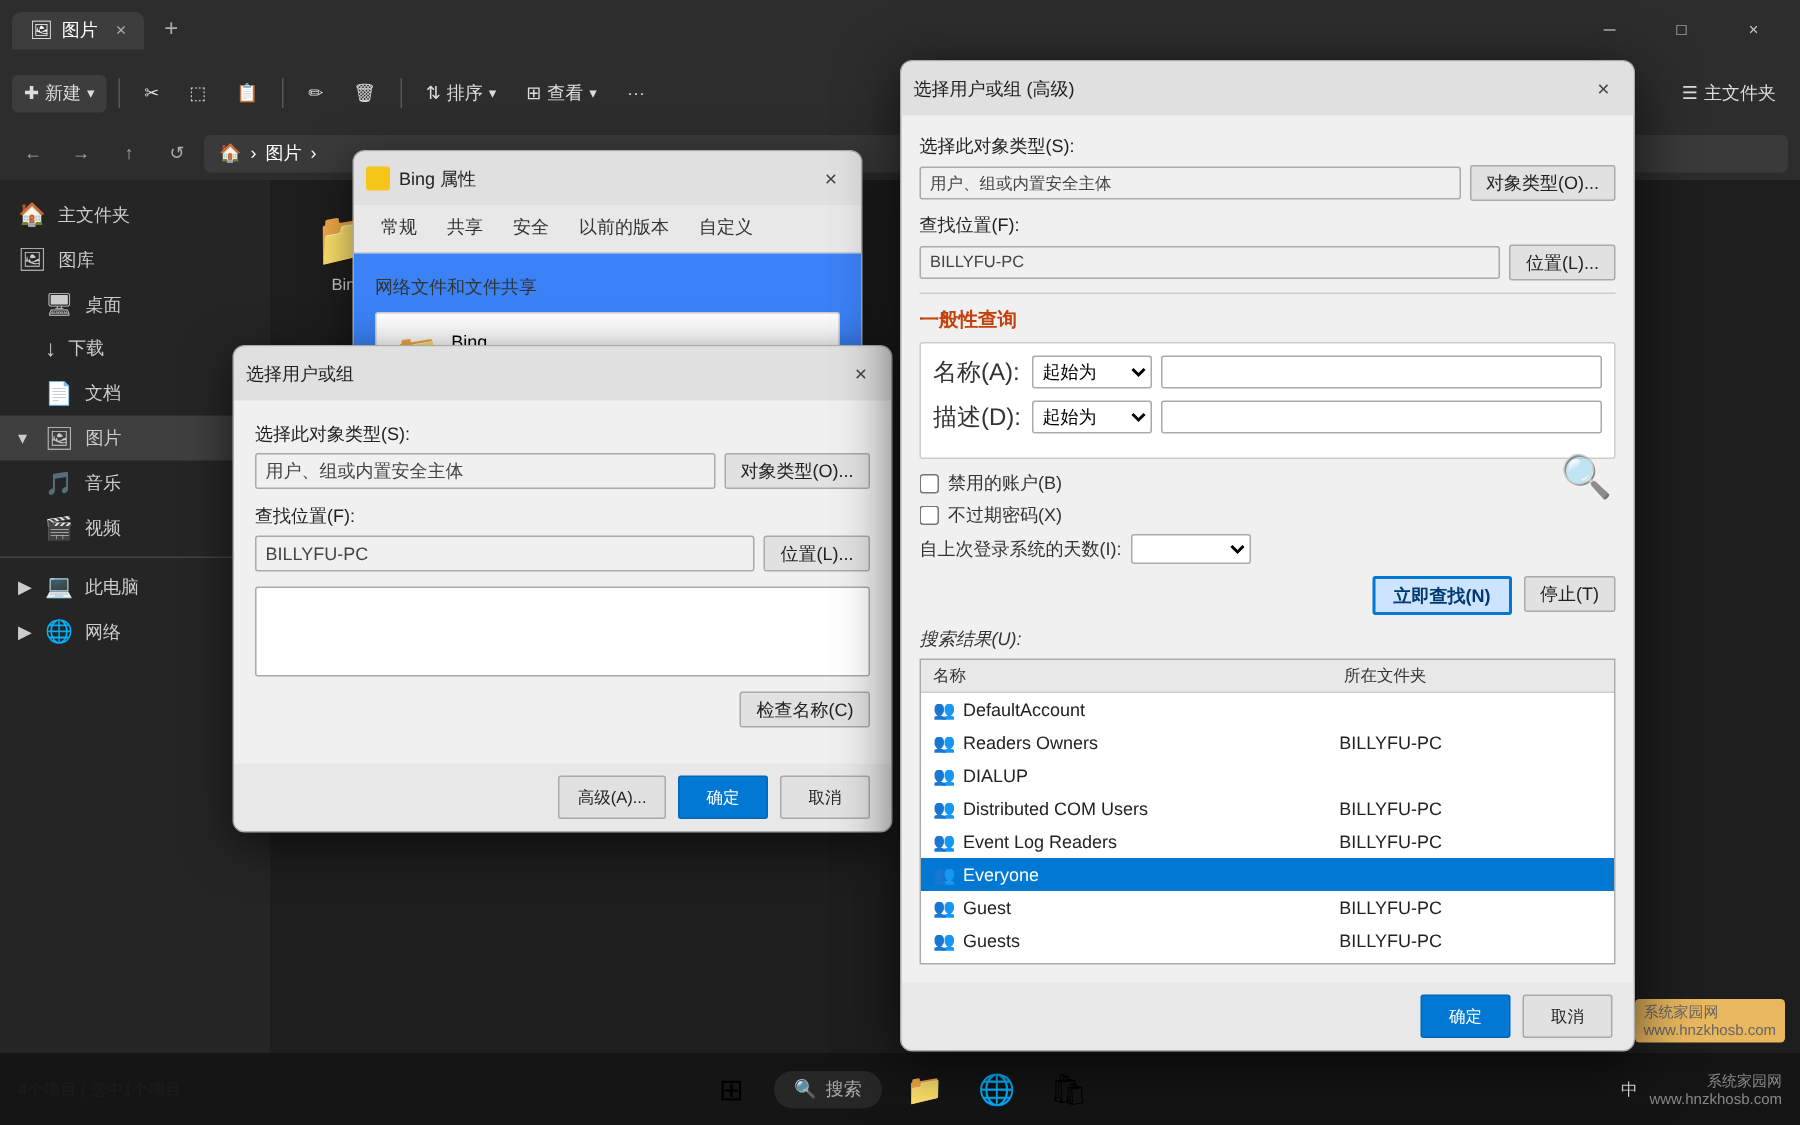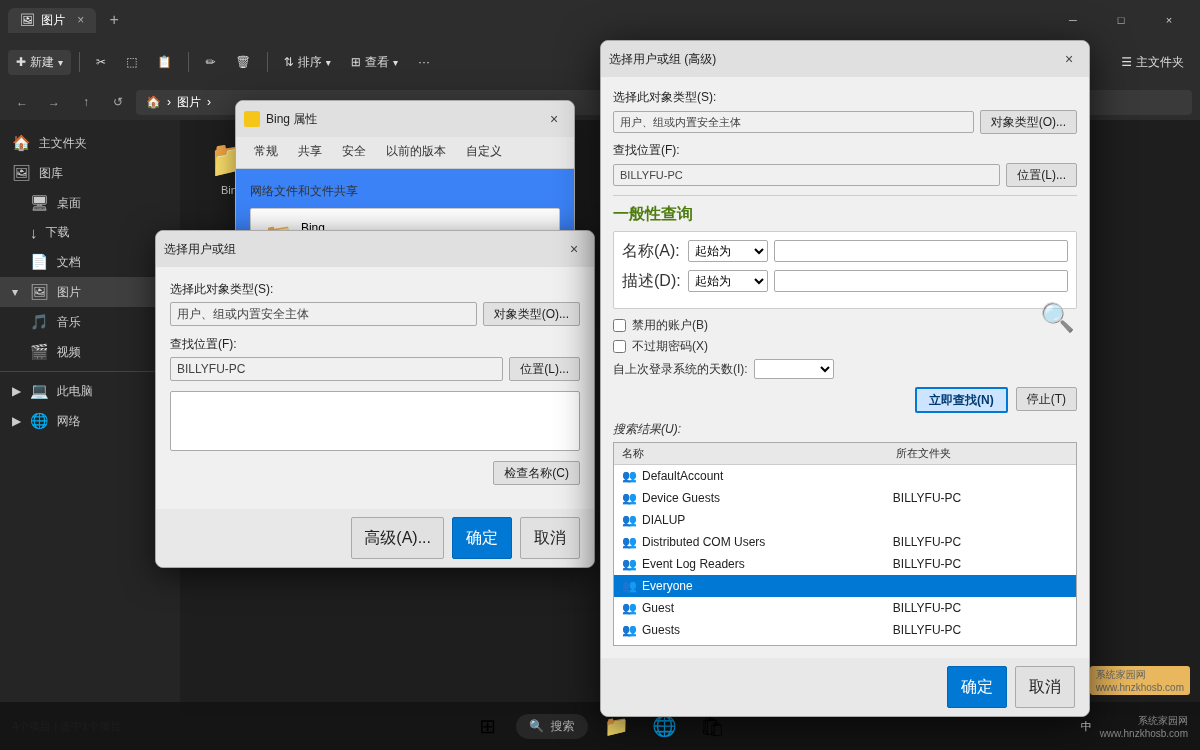--- a/index.html
+++ b/index.html
@@ -416,27 +416,27 @@
     .dialog-footer {
       display: flex;
       justify-content: flex-end;
       gap: 8px;
       padding: 8px 14px;
       background: #e8e8e8;
       border-radius: 0 0 8px 8px;
     }
 
     .footer-btn {
-      height: 42px;
+      height: 29px;
       min-width: 60px;
       padding: 0 12px;
       background: #e1e1e1;
       border: 1px solid #aaa;
       border-radius: 2px;
-      font-size: 16px;
+      font-size: 11px;
       color: #222;
       cursor: pointer;
     }
 
     .footer-btn.primary {
       background: #0078d4;
       color: #fff;
       border-color: #0067b8;
     }
 
@@ -452,23 +452,23 @@
       box-shadow: 0 8px 40px rgba(0,0,0,0.7);
       pointer-events: all;
       z-index: 30;
     }
 
     .advanced-dialog-body {
       padding: 12px;
     }
 
     .advanced-section-title {
-      font-size: 16px;
+      font-size: 13px;
       font-weight: bold;
-      color: #4d7c0f;
+      color: #c2410c;
       margin-bottom: 6px;
     }
 
     .advanced-form-row {
       display: flex;
       align-items: center;
       gap: 6px;
       margin-bottom: 8px;
     }
 
@@ -947,21 +947,21 @@
                 <div class="results-row">
                   <div class="results-cell">
                     <span class="user-icon-small">👥</span>
                     <span>DefaultAccount</span>
                   </div>
                   <div class="results-cell"></div>
                 </div>
                 <div class="results-row">
                   <div class="results-cell">
                     <span class="user-icon-small">👥</span>
-                    <span>Device Guests</span>
+                    <span>Readers Owners</span>
                   </div>
                   <div class="results-cell">BILLYFU-PC</div>
                 </div>
                 <div class="results-row">
                   <div class="results-cell">
                     <span class="user-icon-small">👥</span>
                     <span>DIALUP</span>
                   </div>
                   <div class="results-cell"></div>
                 </div>

